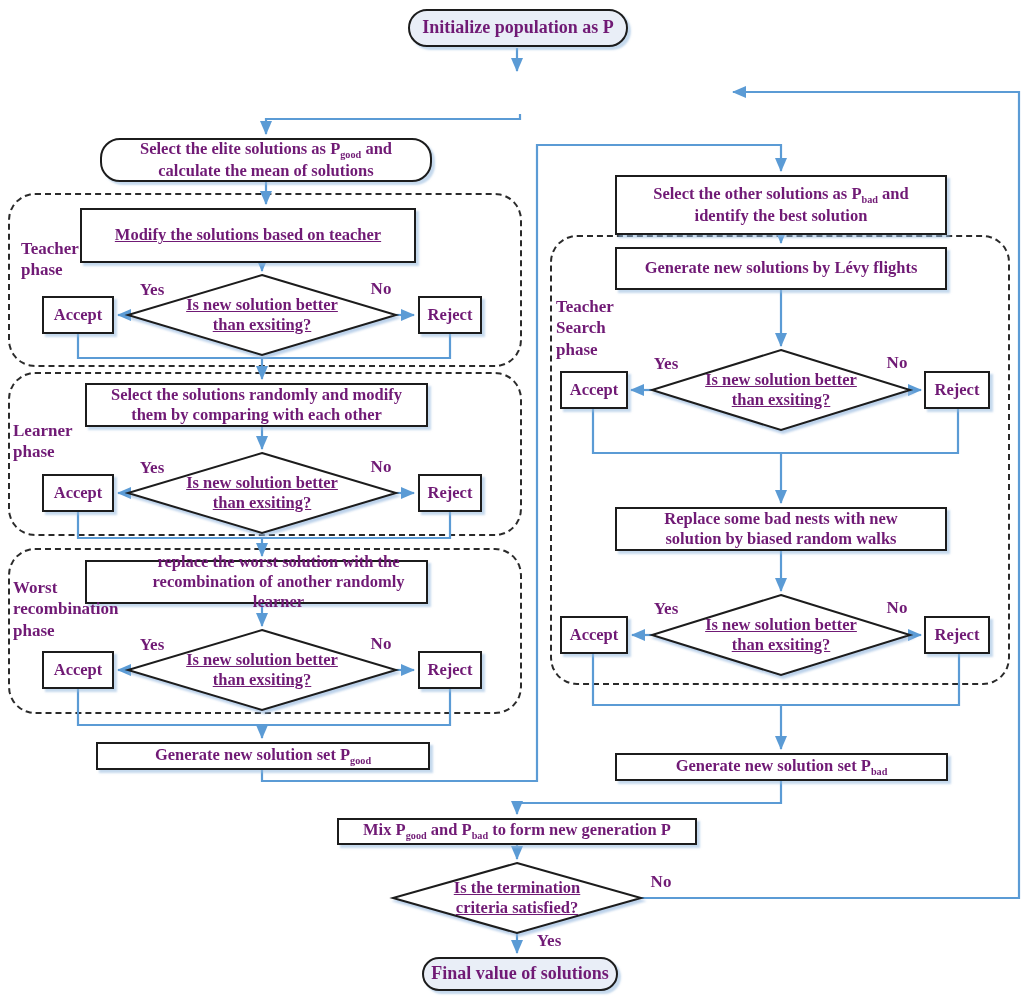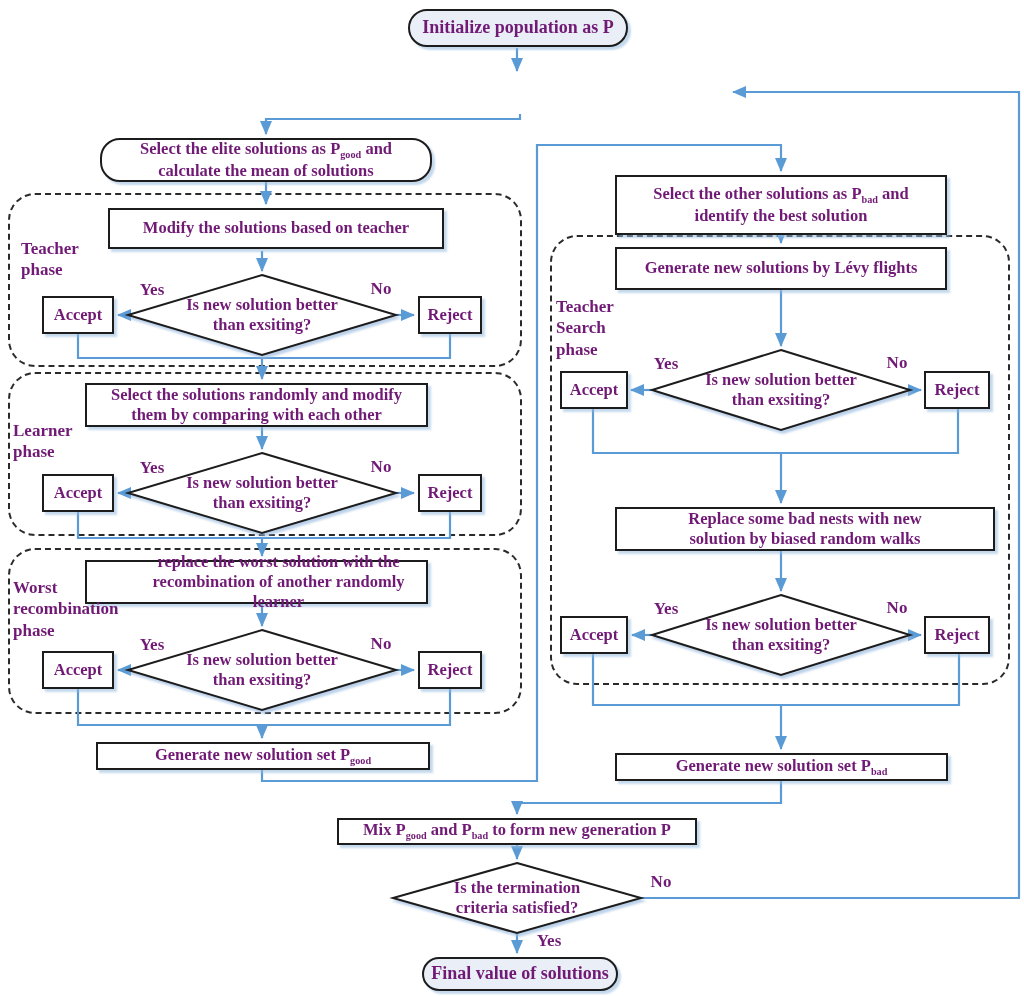--- a/index.html
+++ b/index.html
@@ -23,21 +23,21 @@
   }
   .node{
     position:absolute;display:flex;align-items:center;justify-content:center;
     text-align:center;background:#fff;border:2px solid var(--border);
     box-shadow:3px 3px 2px rgba(150,185,223,.55);
     font-size:16.5px;line-height:1.22;white-space:pre-line;box-sizing:border-box;padding:0 4px;
   }
   .terminal{border-radius:20px;background:var(--terminal_fill);font-size:18px;}
   .dtext{
     position:absolute;display:flex;align-items:center;justify-content:center;
-    text-align:center;font-size:16.5px;line-height:1.22;white-space:pre-line;
+    text-align:center;font-size:16.5px;line-height:1.22;white-space:pre-line;text-decoration:underline;
   }
   .phaselabel{
     position:absolute;font-size:17px;line-height:1.25;white-space:pre-line;text-align:left;
   }
   .edgelabel{
     position:absolute;transform:translate(-50%,-50%);font-size:17px;
   }
   sub{font-size:0.62em;}
   .big{font-size:17.5px;}
 </style>
@@ -100,33 +100,33 @@
     <polygon class="diamond" points="781,595 910,635 781,675 652,635"></polygon>
     <polygon class="diamond" points="517,863 641,898 517,933 393,898"></polygon>
   </svg>
 
   <div class="node terminal" style="left:408px;top:9px;width:220px;height:38px;">Initialize population as P</div>
   <div class="node terminal" style="left:422px;top:957px;width:196px;height:34px;border-radius:17px;">Final value of solutions</div>
 
   <div class="node" style="left: 100px; top: 138px; width: 332px; height: 44px; white-space: normal; border-radius: 20px;">
       <div><span>Select the elite solutions as P</span><sub>good</sub><span> and</span><br><span>calculate the mean of solutions</span></div>
     </div>
-  <div class="node" style="left:108px;top:208px;width:336px;height:41px;">Modify the solutions based on teacher</div>
+  <div class="node" style="left:80px;top:208px;width:336px;height:55px;text-decoration:underline;">Modify the solutions based on teacher</div>
   <div class="node" style="left:85px;top:383px;width:343px;height:44px;">Select the solutions randomly and modify
 them by comparing with each other</div>
   <div class="node" style="left:85px;top:560px;width:343px;height:44px;padding-left:48px;">replace the worst solution with the
 recombination of another randomly learner</div>
   <div class="node" style="left: 96px; top: 742px; width: 334px; height: 28px; white-space: normal;">
       <div><span>Generate new solution set P</span><sub>good</sub></div>
     </div>
   <div class="node" style="left: 615px; top: 175px; width: 332px; height: 60px; white-space: normal;">
       <div><span>Select the other solutions as P</span><sub>bad</sub><span> and</span><br><span>identify the best solution</span></div>
     </div>
   <div class="node" style="left:615px;top:247px;width:332px;height:43px;">Generate new solutions by Lévy flights</div>
-  <div class="node" style="left:615px;top:507px;width:380px;height:44px;">Replace some bad nests with new
+  <div class="node" style="left:615px;top:507px;width:332px;height:44px;">Replace some bad nests with new
 solution by biased random walks</div>
   <div class="node" style="left: 615px; top: 753px; width: 333px; height: 28px; white-space: normal;">
       <div><span>Generate new solution set P</span><sub>bad</sub></div>
     </div>
   <div class="node" style="left: 337px; top: 818px; width: 360px; height: 27px; white-space: normal;">
       <div><span>Mix P</span><sub>good</sub><span> and P</span><sub>bad</sub><span> to form new generation P</span></div>
     </div>
 
   <div class="node" style="left:42px;top:296px;width:72px;height:38px;">Accept</div>
   <div class="node" style="left:418px;top:296px;width:64px;height:38px;">Reject</div>

